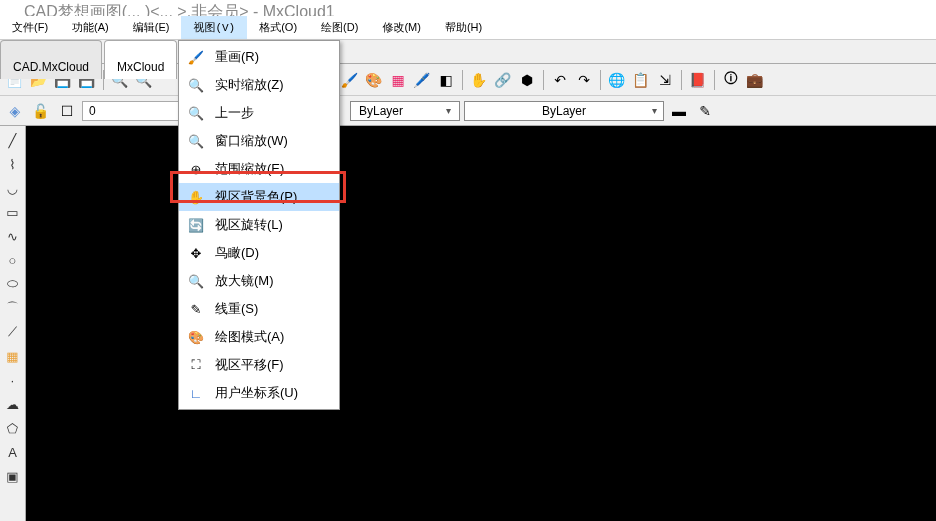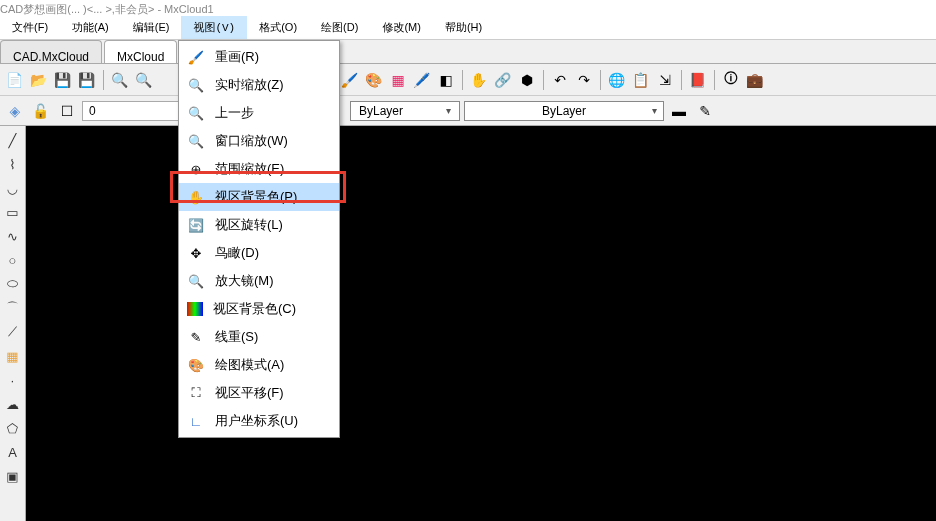--- a/index.html
+++ b/index.html
@@ -7,22 +7,22 @@
       font-family: "Microsoft YaHei", Arial, sans-serif;
       font-size: 12px;
       width: 936px;
       height: 521px;
       overflow: hidden;
       background: #f0f0f0;
       position: relative;
     }
     .title-bar {
       background: #fff;
-      padding: 2px 0;
-      font-size: 11px;
+      padding: 2px 24px;
+      font-size: 16px;
       color: #888;
       height: 16px;
       overflow: hidden;
     }
     .menu-bar {
       display: flex;
       background: #fff;
       border-bottom: 1px solid #ccc;
       height: 24px;
       align-items: center;
@@ -34,21 +34,21 @@
     }
     .menu-item.active { background: #cce8ff; font-family: Liberation Mono, monospace; }
     .tabs {
       display: flex;
       background: #f0f0f0;
       height: 24px;
       border-bottom: 1px solid #aaa;
       position: relative;
     }
     .tab {
-      padding: 9px 12px;
+      padding: 19px 12px;
       background: #e8e8e8;
       border: 1px solid #aaa;
       border-bottom: none;
       border-radius: 4px 4px 0 0;
       margin-right: 2px;
       font-size: 12px;
       cursor: pointer;
     }
     .tab.active { background: #fff; font-weight: normal; }
     .toolbar1 {
@@ -292,24 +292,20 @@
   </div>
   <div class="dd-item">
     <span class="dd-icon">✥</span>
     <span>鸟瞰(D)</span>
   </div>
   <div class="dd-item">
     <span class="dd-icon">🔍</span>
     <span>放大镜(M)</span>
   </div>
   <div class="dd-item">
-    <span class="dd-icon" style="background:linear-gradient(90deg,#f00,#0f0,#00f);width:16px;height:14px"></span>
-    <span>视区背景色(C)</span>
-  </div>
-  <div class="dd-item">
     <span class="dd-icon">✎</span>
     <span>线重(S)</span>
   </div>
   <div class="dd-item">
     <span class="dd-icon">🎨</span>
     <span>绘图模式(A)</span>
   </div>
   <div class="dd-item">
     <span class="dd-icon">⛶</span>
     <span>视区平移(F)</span>

